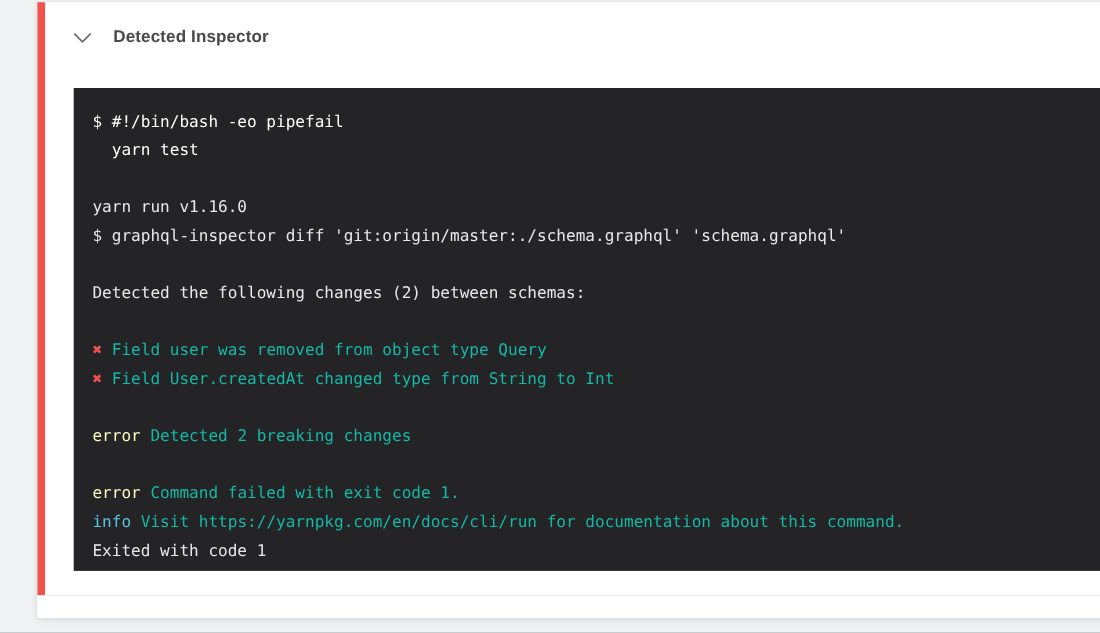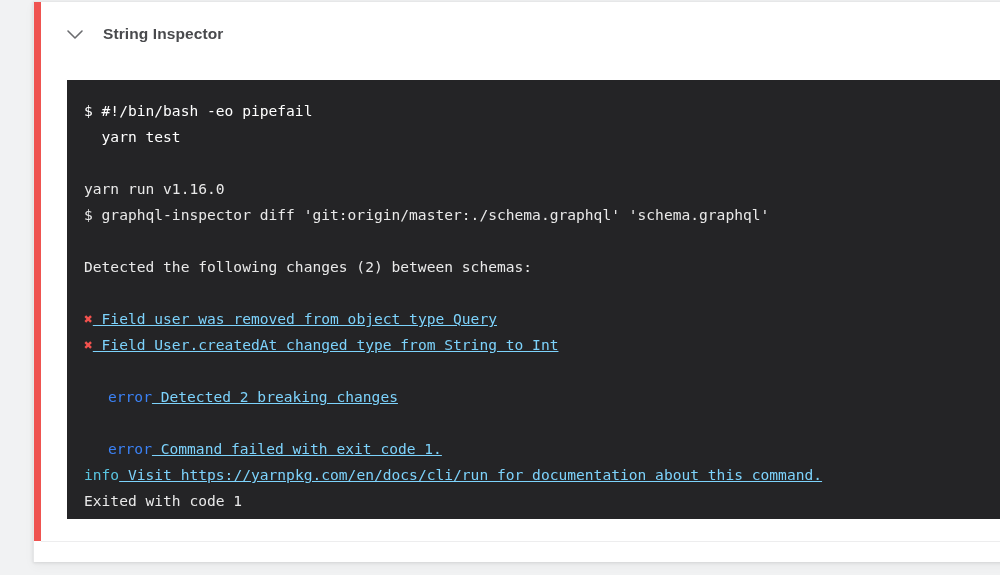--- a/index.html
+++ b/index.html
@@ -93,24 +93,24 @@
     font-size: 14.6px;
     line-height: 26px;
     color: #e9e9e9;
     white-space: pre;
   }
 
   .log-line { white-space: pre; }
   .log-line.blank { height: 26px; }
   .log-line.bold { font-weight: normal; color: #ffffff; }
 
-  .tok-error  { color: #3b82f6; margin-left: 24px; }
+  .tok-error  { color: #fef9c3; }
   .tok-info   { color: #59c5e0; }
   .tok-cross  { color: #f2524e; font-weight: bold; }
-  .tok-plain  { color: #7dd3fc; text-decoration: underline; }
+  .tok-plain  { color: #14b8a6; }
 
   
   .card-divider {
     position: absolute;
     left: 41px;
     top: 541px;
     width: 959px;
     height: 1px;
     background: #ededee;
   }
@@ -132,21 +132,21 @@
   <div class="card"></div>
 
   <div class="accent-bar"></div>
 
   <div class="card-header">
     <span class="chevron-icon">
       <svg width="24" height="24" viewBox="0 0 24 24" fill="none" stroke="#6b6c6f" stroke-width="1.6" stroke-linecap="round" stroke-linejoin="round">
         <polyline points="5,9 12,16 19,9"></polyline>
       </svg>
     </span>
-    <span class="card-title">String Inspector</span>
+    <span class="card-title">Detected Inspector</span>
   </div>
 
   <div class="terminal" id="terminal"><div class="log-line bold">$ #!/bin/bash -eo pipefail</div><div class="log-line bold">  yarn test</div><div class="log-line blank">&nbsp;</div><div class="log-line">yarn run v1.16.0</div><div class="log-line">$ graphql-inspector diff 'git:origin/master:./schema.graphql' 'schema.graphql'</div><div class="log-line blank">&nbsp;</div><div class="log-line">Detected the following changes (2) between schemas:</div><div class="log-line blank">&nbsp;</div><div class="log-line"><span class="tok-cross">✖</span><span class="tok-plain"> Field user was removed from object type Query</span></div><div class="log-line"><span class="tok-cross">✖</span><span class="tok-plain"> Field User.createdAt changed type from String to Int</span></div><div class="log-line blank">&nbsp;</div><div class="log-line"><span class="tok-error">error</span><span class="tok-plain"> Detected 2 breaking changes</span></div><div class="log-line blank">&nbsp;</div><div class="log-line"><span class="tok-error">error</span><span class="tok-plain"> Command failed with exit code 1.</span></div><div class="log-line"><span class="tok-info">info</span><span class="tok-plain"> Visit https://yarnpkg.com/en/docs/cli/run for documentation about this command.</span></div><div class="log-line">Exited with code 1</div></div>
 
   <div class="card-divider"></div>
   <div class="card-footer"></div>
 
 </div>
 
 </body></html>

